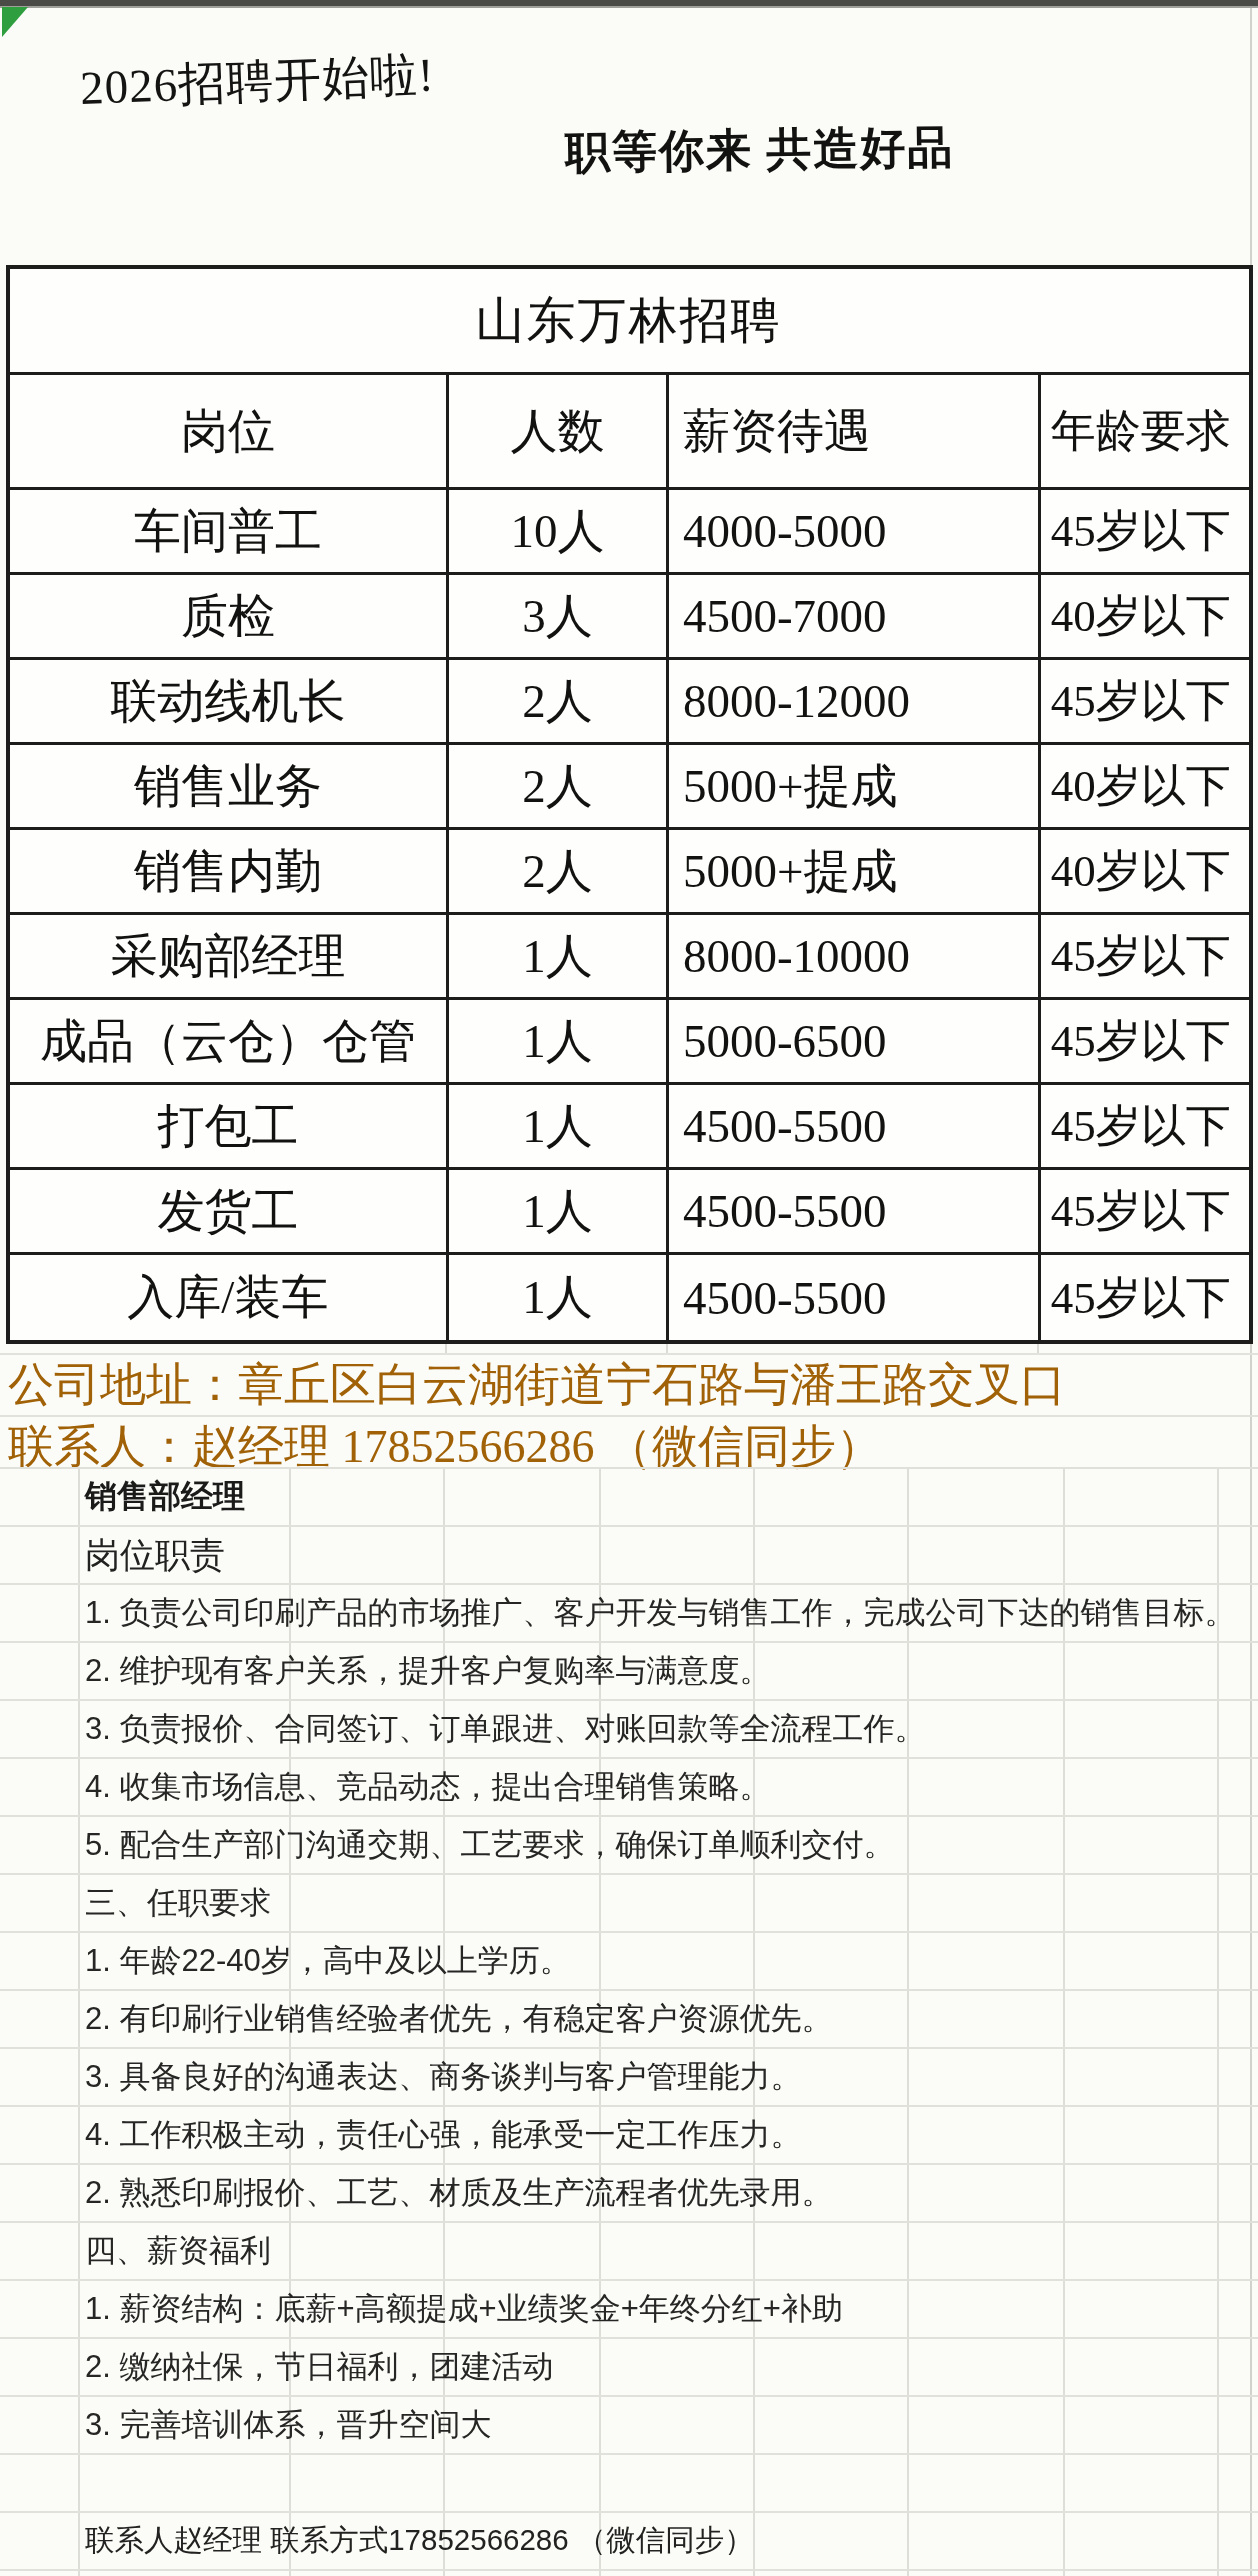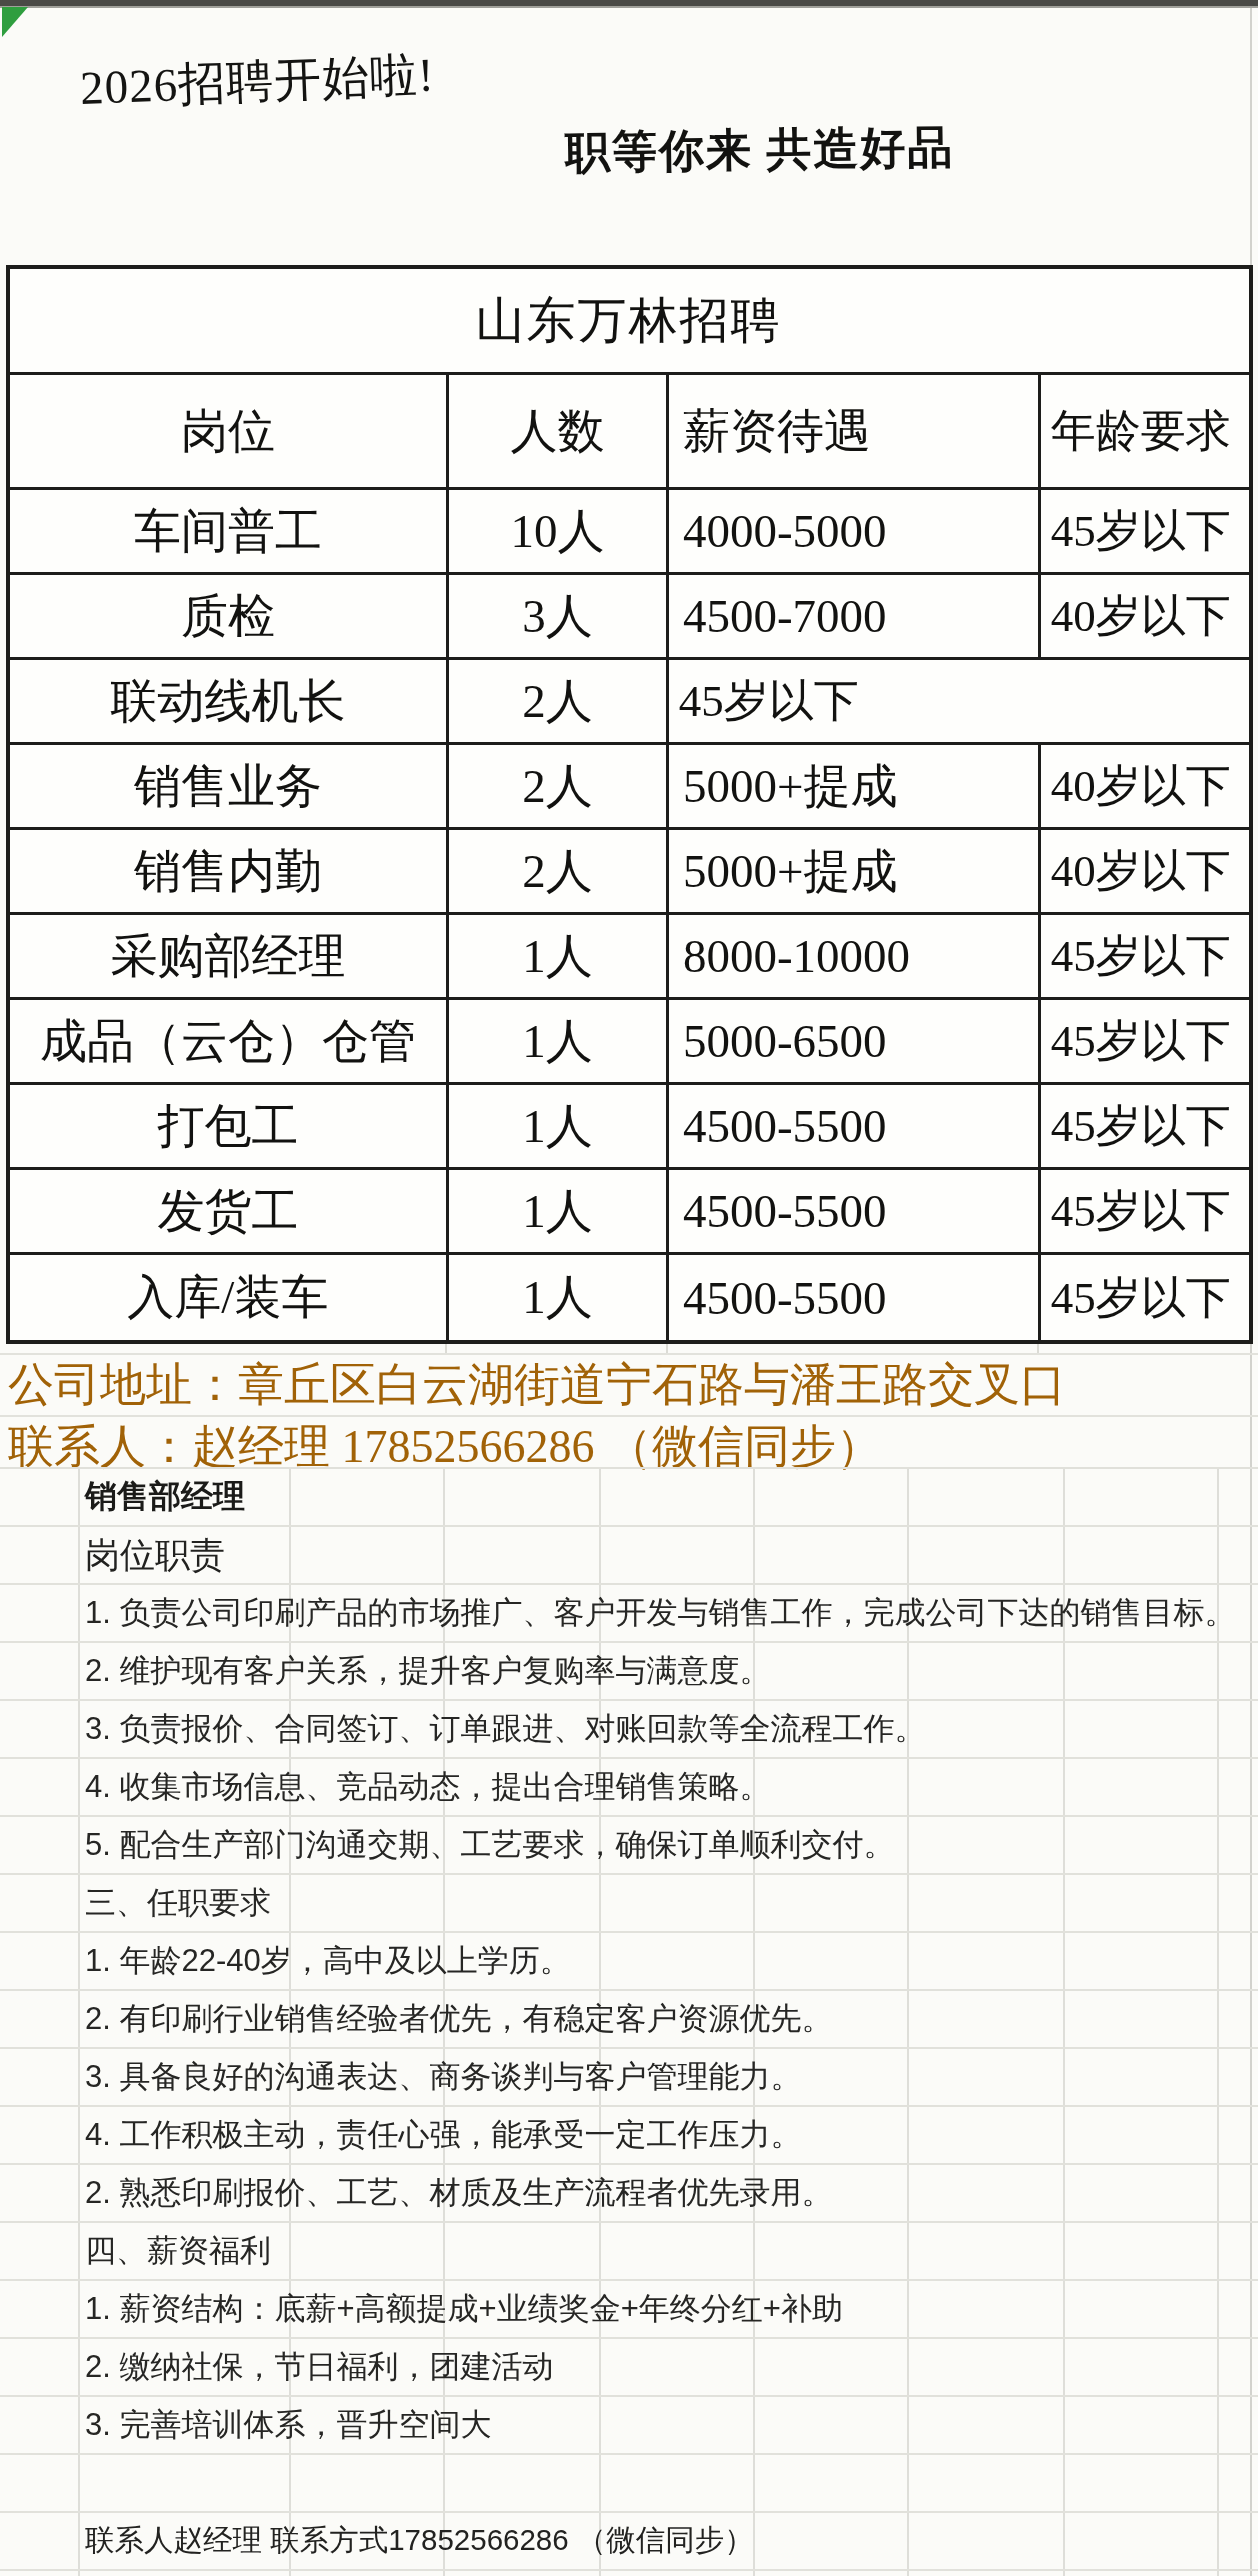--- a/index.html
+++ b/index.html
@@ -86,20 +86,21 @@
         </div>
         <div class="trow">
           <div class="cell c0">质检</div>
           <div class="cell c1">3人</div>
           <div class="cell c2">4500-7000</div>
           <div class="cell c3">40岁以下</div>
         </div>
         <div class="trow">
           <div class="cell c0">联动线机长</div>
           <div class="cell c1">2人</div>
+          <div class="cell c2">8000-12000</div>
           <div class="cell c3">45岁以下</div>
         </div>
         <div class="trow">
           <div class="cell c0">销售业务</div>
           <div class="cell c1">2人</div>
           <div class="cell c2">5000+提成</div>
           <div class="cell c3">40岁以下</div>
         </div>
         <div class="trow">
           <div class="cell c0">销售内勤</div>

